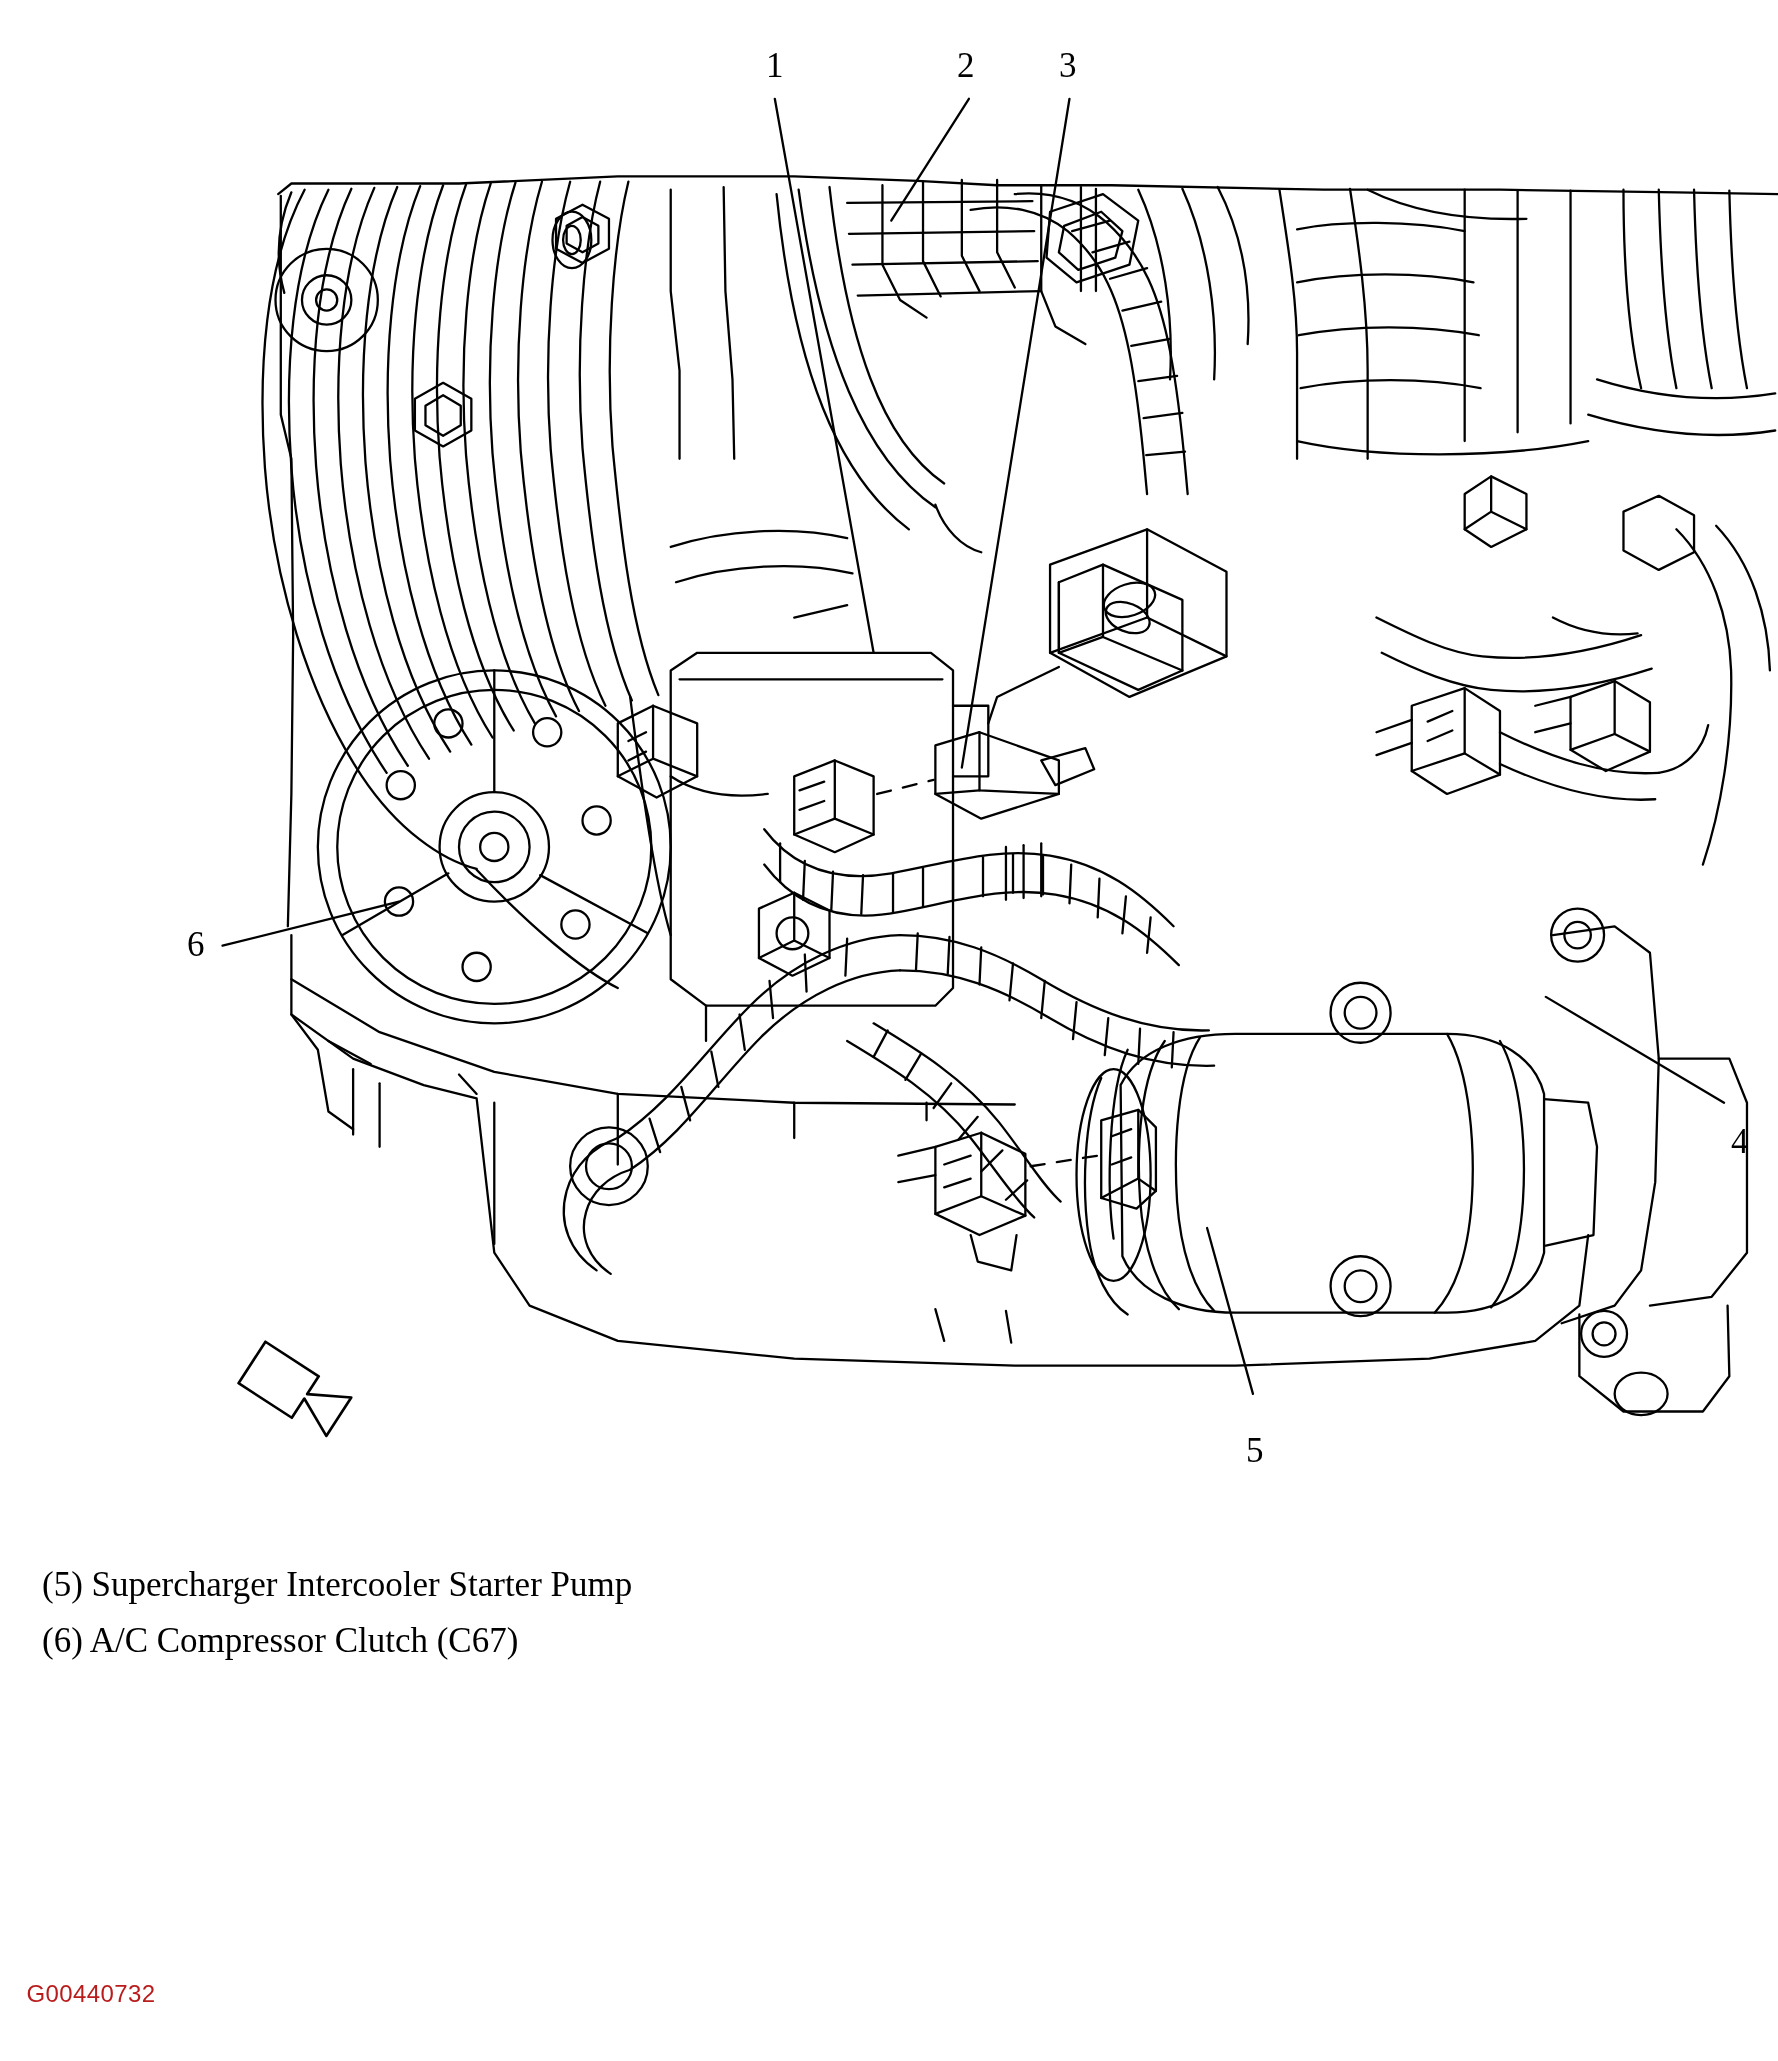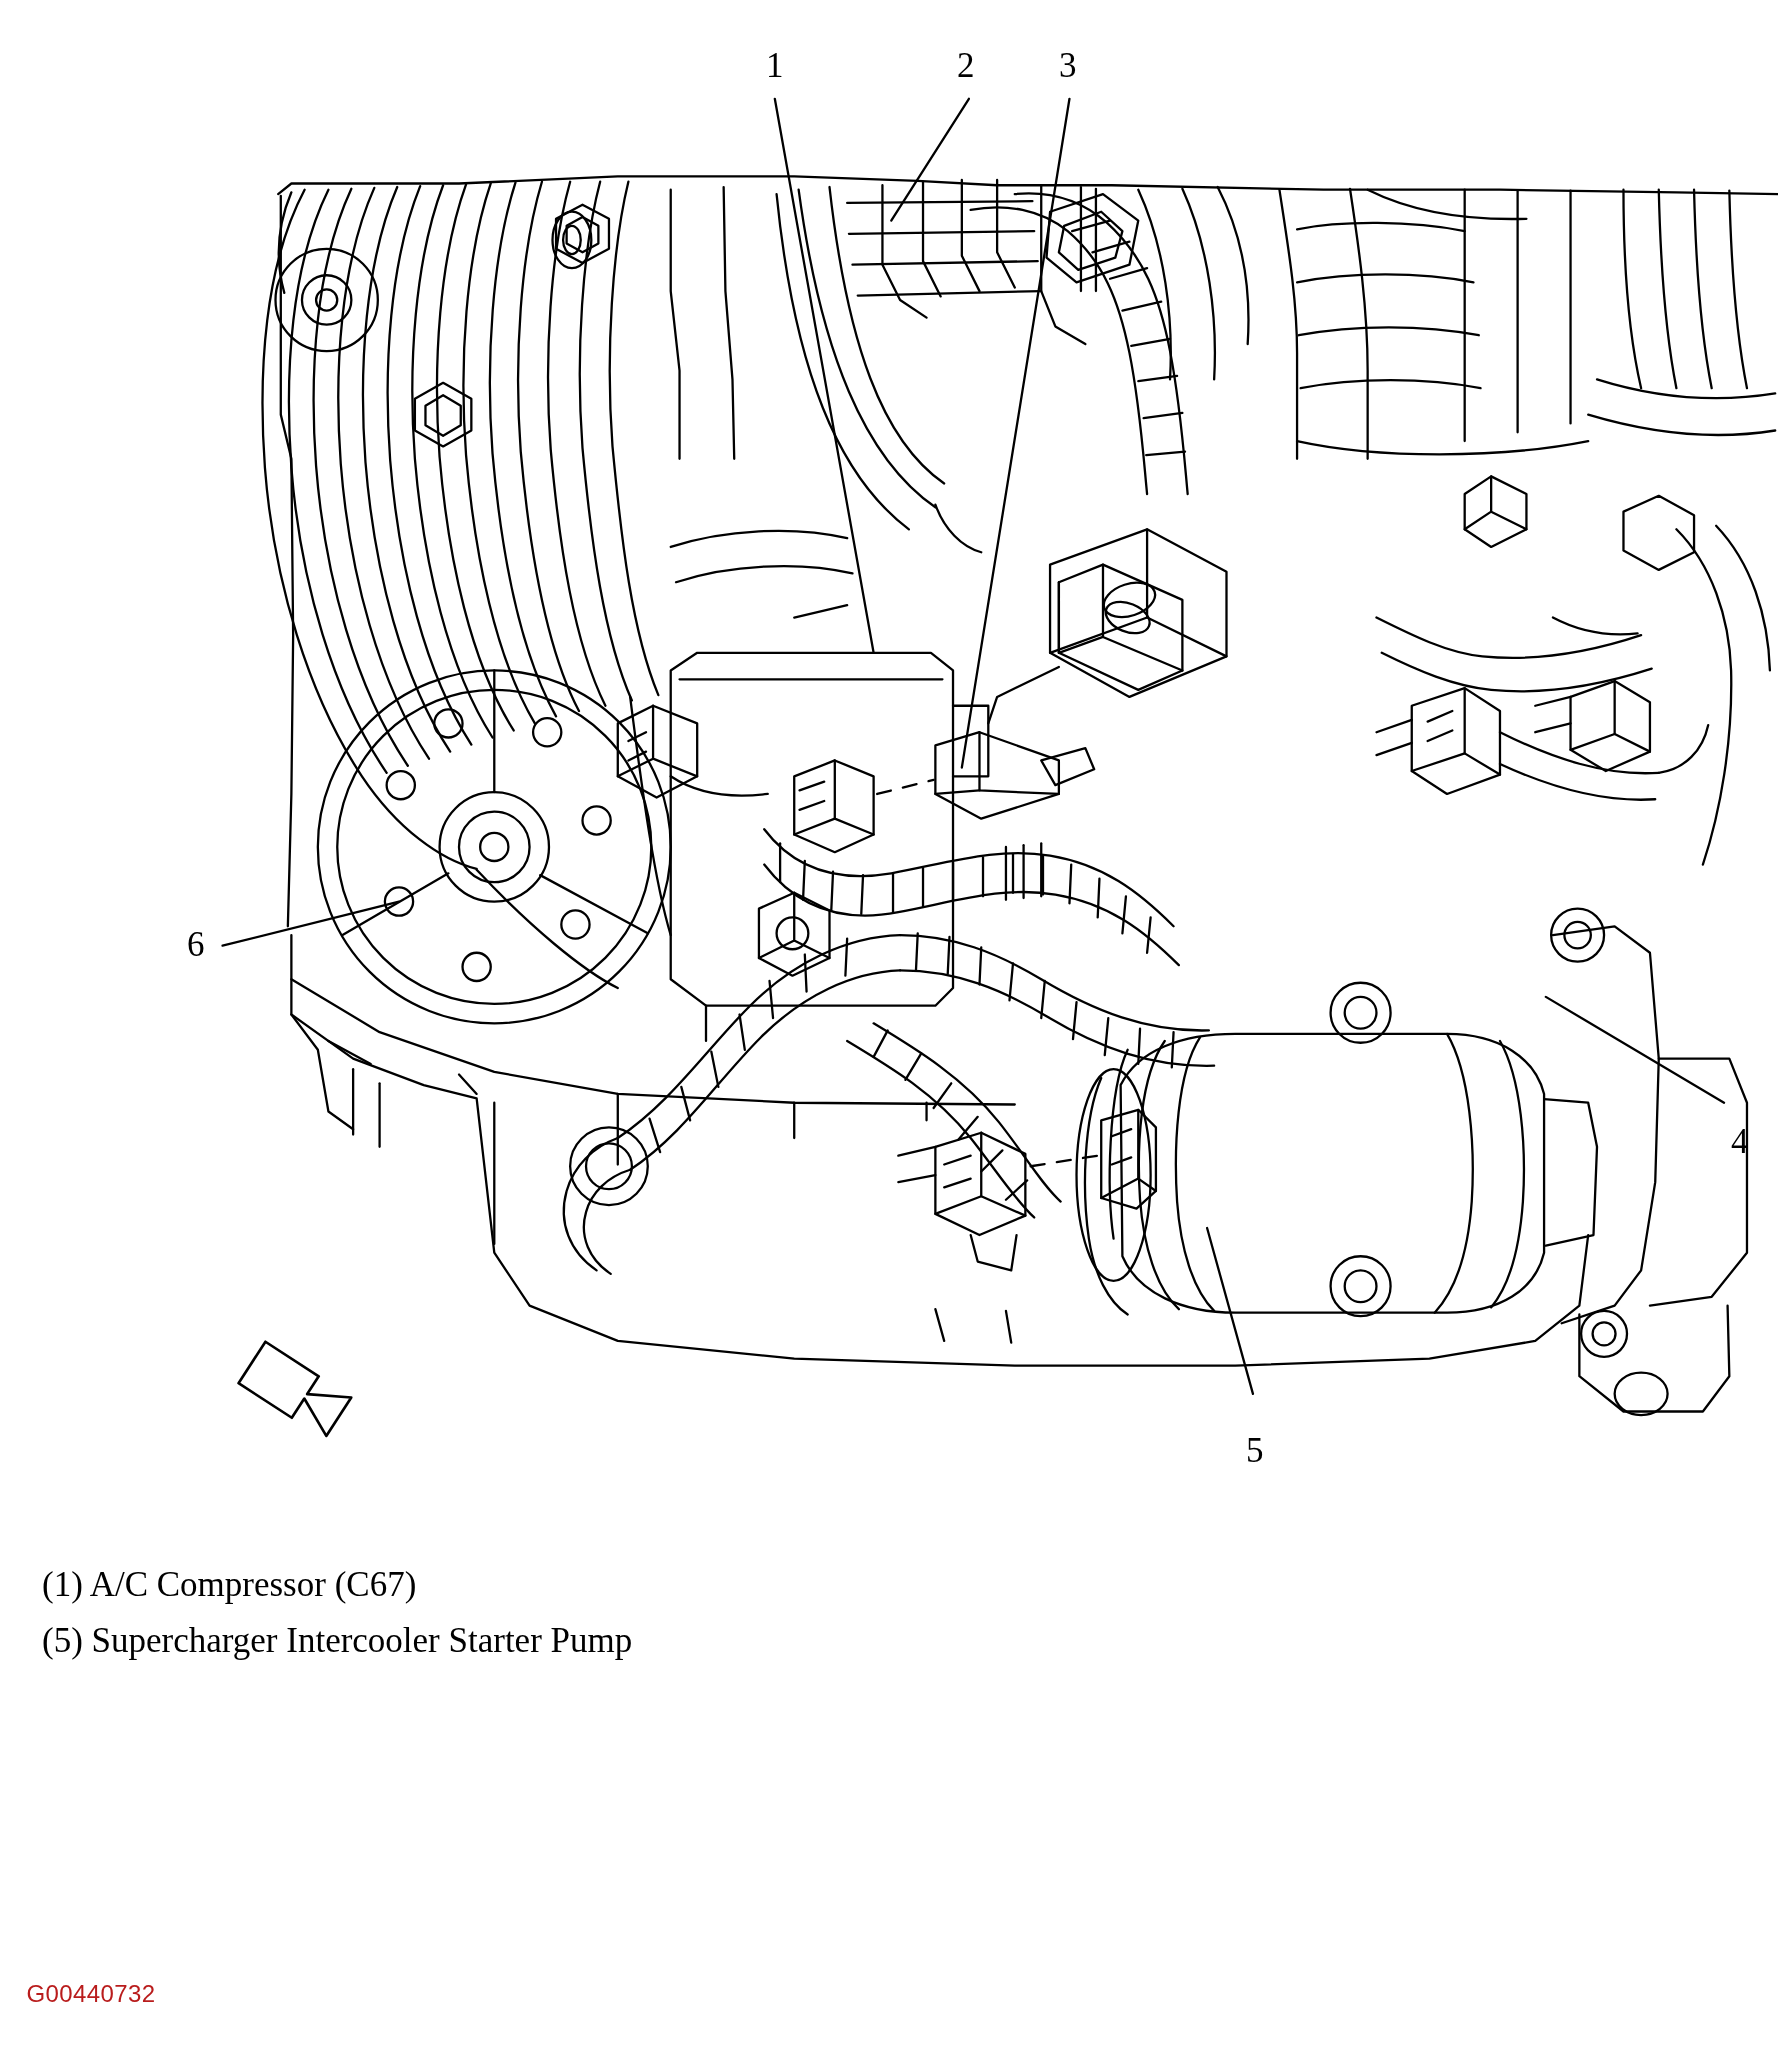--- a/index.html
+++ b/index.html
@@ -462,25 +462,25 @@
     <div class="callout-label" style="left:766px; top:46px;">1</div>
     <div class="callout-label" style="left:957px; top:46px;">2</div>
     <div class="callout-label" style="left:1059px; top:46px;">3</div>
     <div class="callout-label" style="left:1731px; top:1122px;">4</div>
     <div class="callout-label" style="left:1246px; top:1431px;">5</div>
     <div class="callout-label" style="left:187px; top:925px;">6</div>
   </div>
 
   <div id="legend">
     <div class="legend-item">
-      <span>(1)</span>
-      <span>A/C Compressor (C67)</span>
-    </div>
-    <div class="legend-item">
       <span>(5)</span>
       <span>Supercharger Intercooler Starter Pump</span>
     </div>
+    <div class="legend-item">
+      <span>(6)</span>
+      <span>A/C Compressor Clutch (C67)</span>
+    </div>
   </div>
 
   <div id="figure-id">G00440732</div>
 
 </div>
 
 
 </body></html>

